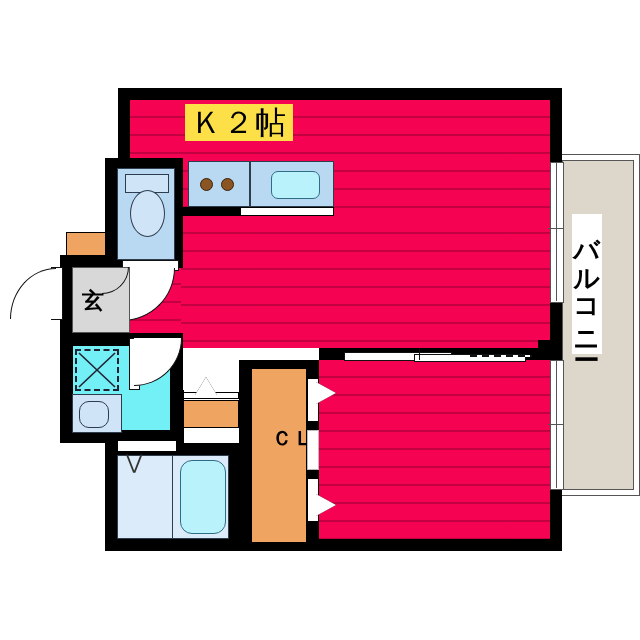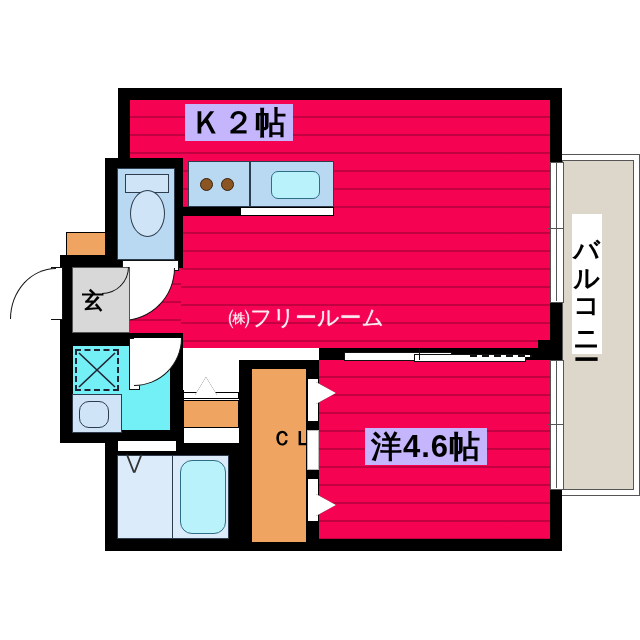--- a/index.html
+++ b/index.html
@@ -20,22 +20,22 @@
   }
   .tile-blue{background:#b9d9f2;border:1px solid #2d3d4d;}
   .tile-cyan{background:#73f0f5;border:1px solid #000;}
   .tile-lightblue{background:#dcebfa;border:1px solid #2d3d4d;}
   .tile-orange{background:#f0a461;border:1px solid #000;}
   .tile-gray{background:#d8d8d8;border:1px solid #555;}
   .balcony{background:#dcd6cb;border:1px solid #555;}
   .white-fill{background:#ffffff;border:1px solid #000;}
 
   
-  .lbl{position:absolute;background:#c4b5fd;color:#000;
-       font-weight:700;letter-spacing:1px;line-height:1;
+  .lbl{position:absolute;background:#fde047;color:#000;
+       font-weight:400;letter-spacing:1px;line-height:1;
        white-space:nowrap;padding:3px 6px;}
   .lbl-k{font-size:31px;}
   .lbl-ld{font-size:33px;}
   .lbl-yo{font-size:31px;}
   .lbl-cl{font-size:20px;font-weight:700;line-height:1.05;text-align:center;
           background:transparent;}
   .lbl-gen{font-size:22px;font-weight:700;background:transparent;}
   .lbl-bal{font-size:26px;font-weight:700;background:#fff;
            writing-mode:vertical-rl;text-orientation:upright;
            letter-spacing:2px;padding:6px 2px;}
@@ -111,21 +111,20 @@
   <div class="stove-knob" style="left:200px;top:178px;"></div>
   <div class="stove-knob" style="left:221px;top:178px;"></div>
 
   <div class="abs tile-blue" style="left:250px;top:161px;width:84px;height:46px;"></div>
   <div class="sink-basin" style="left:271px;top:171px;width:47px;height:26px;"></div>
   <div class="abs white-fill" style="left:240px;top:207px;width:94px;height:9px;"></div>
 
   <div class="abs wall" style="left:181px;top:207px;width:60px;height:9px;"></div>
 
   <div class="abs floor-red" style="left:181px;top:216px;width:369px;height:132px;"></div>
-  <div class="watermark" style="left:228px;top:303px;">㈱フリールーム</div>
 
   <div class="abs floor-red" style="left:130px;top:267px;width:51px;height:66px;"></div>
 
   <div class="abs wall" style="left:105px;top:158px;width:78px;height:110px;"></div>
   <div class="abs tile-blue" style="left:117px;top:168px;width:58px;height:92px;"></div>
   <div class="toilet-tank" style="left:125px;top:174px;width:42px;height:17px;"></div>
   <div class="toilet-bowl" style="left:130px;top:190px;width:33px;height:45px;"></div>
 
   <div class="leaf" style="left:122px;top:260px;width:55px;height:9px;"></div>
   <div class="swing br" style="left:122px;top:268px;width:52px;height:52px;background:#fff;"></div>
@@ -164,21 +163,20 @@
 
   <div class="abs tile-orange" style="left:183px;top:400px;width:56px;height:28px;"></div>
   <div class="abs wall" style="left:176px;top:390px;width:8px;height:58px;"></div>
   <div class="abs white-fill" style="left:183px;top:392px;width:56px;height:7px;"></div>
 
   <div class="abs wall" style="left:239px;top:360px;width:80px;height:191px;"></div>
   <div class="abs tile-orange" style="left:251px;top:368px;width:56px;height:175px;"></div>
   <div class="lbl lbl-cl" style="left:266px;top:425px;">ＣＬ</div>
 
   <div class="abs floor-red" style="left:319px;top:360px;width:231px;height:179px;"></div>
-  <div class="lbl lbl-yo" style="left:365px;top:428px;">洋4.6帖</div>
 
   <div class="abs white-fill" style="left:307px;top:378px;width:12px;height:44px;"></div>
   <div class="tri tri-r" style="left:316px;top:382px;"></div>
   <div class="abs white-fill" style="left:307px;top:478px;width:12px;height:44px;"></div>
   <div class="tri tri-r" style="left:316px;top:494px;"></div>
   <div class="abs" style="left:307px;top:430px;width:12px;height:40px;background:#fff;border:1px solid #bbb;"></div>
 
   <div class="abs wall" style="left:319px;top:348px;width:231px;height:12px;"></div>
   <div class="slider" style="left:344px;top:352px;width:106px;height:7px;"></div>
   <div class="slider" style="left:414px;top:354px;width:110px;height:6px;background:#fff;"></div>

